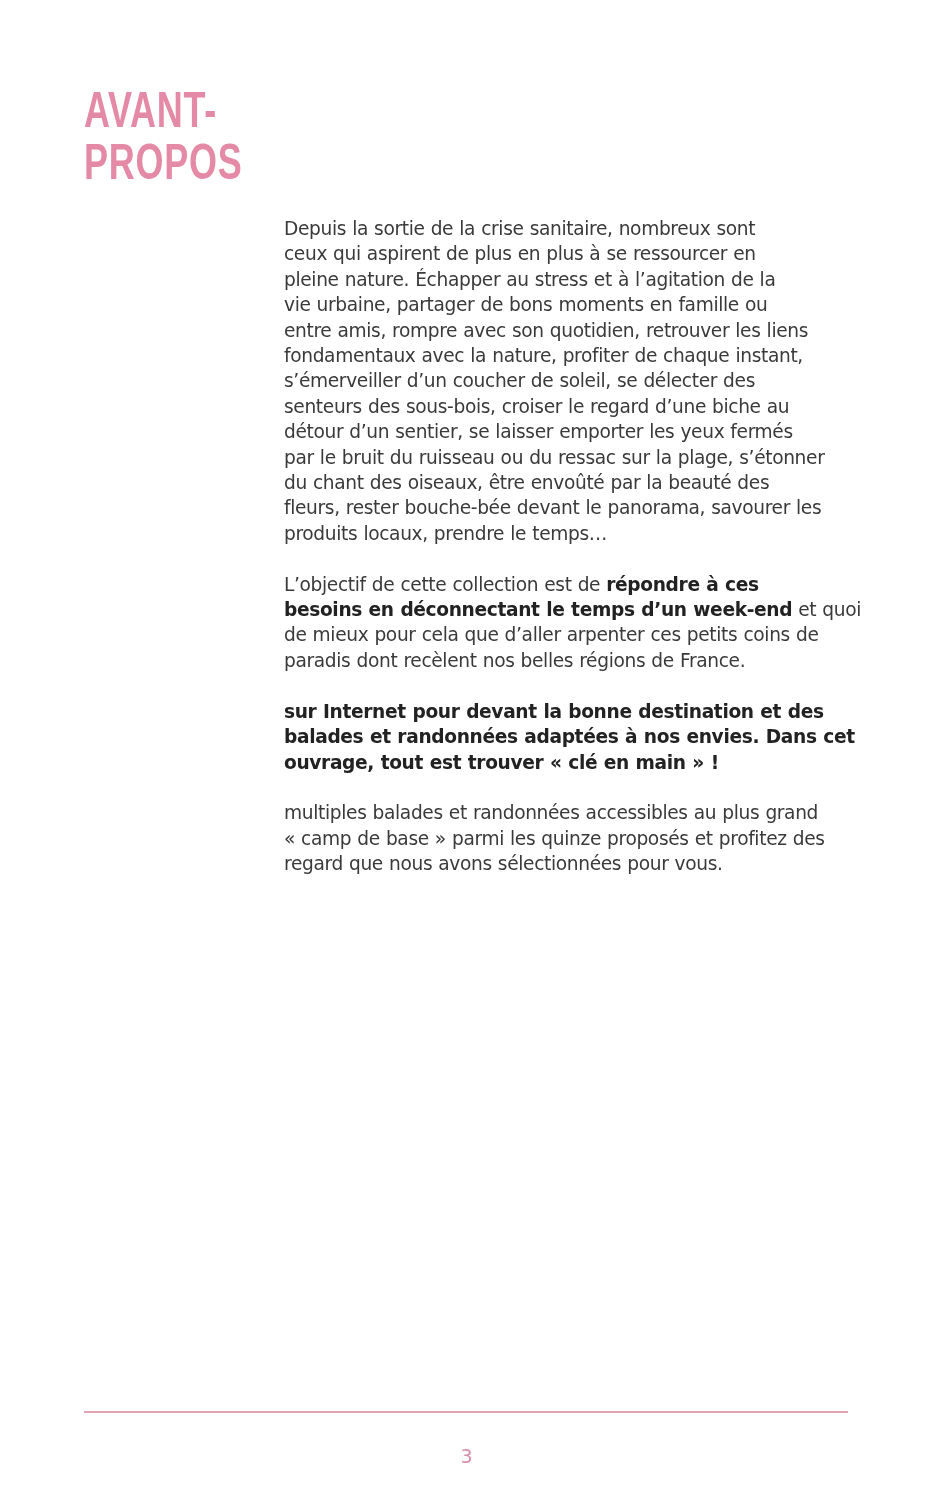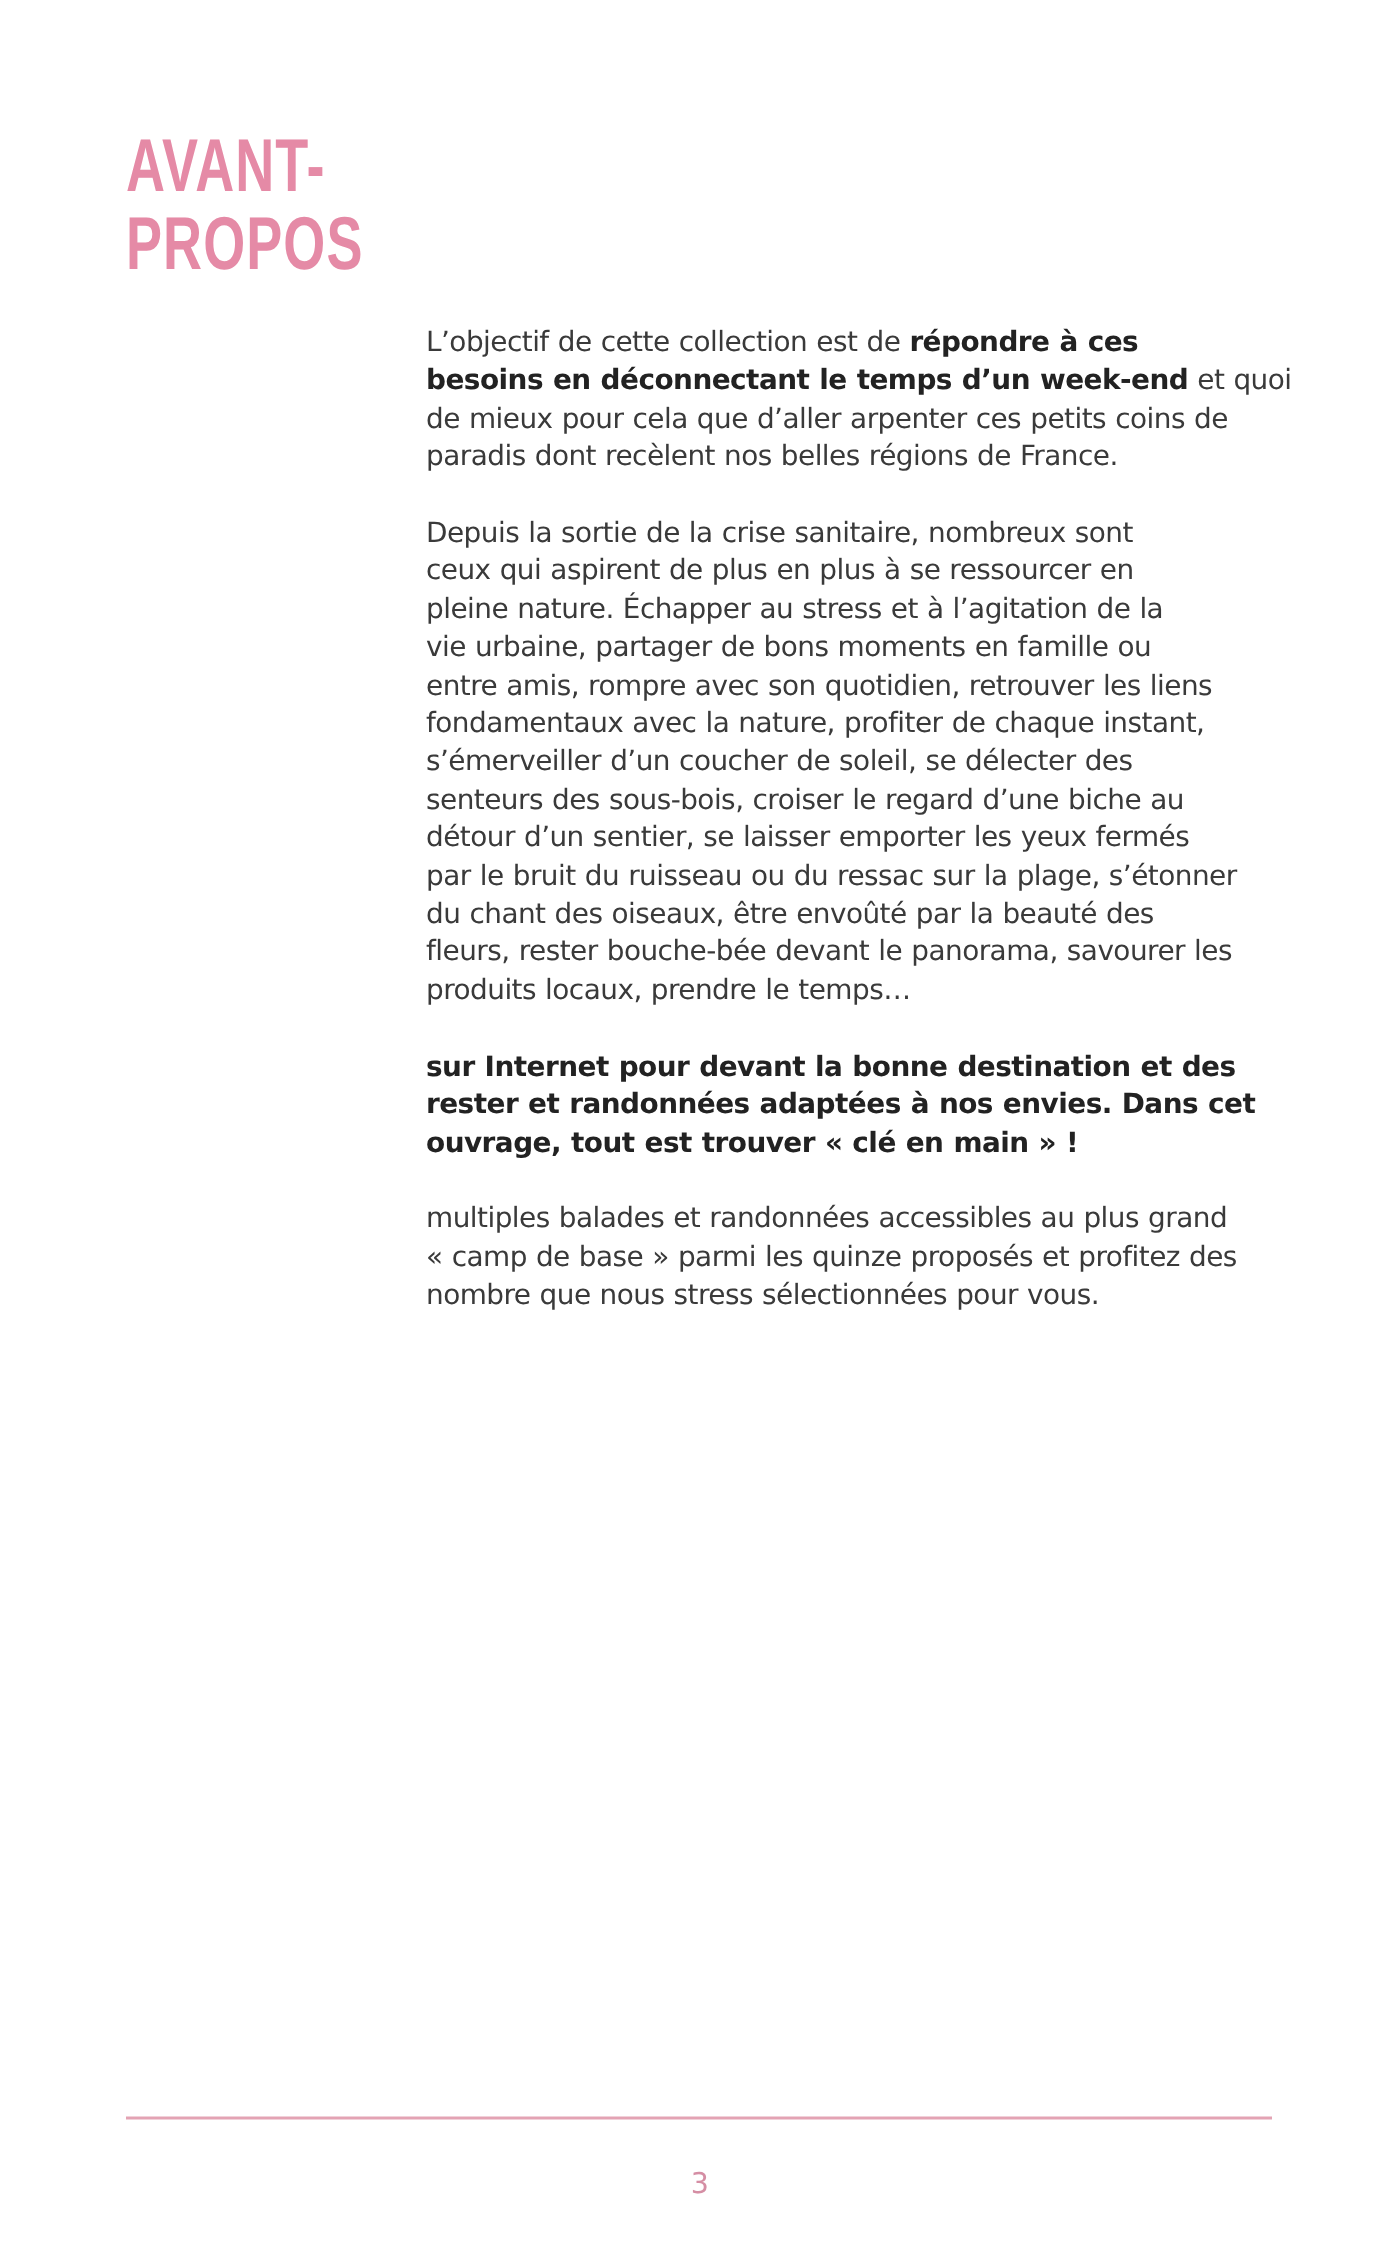--- a/index.html
+++ b/index.html
@@ -71,49 +71,49 @@
 </head>
 <body>
 
 <h1 class="title">
   <span>AVANT-</span>
   <span>PROPOS</span>
 </h1>
 
 <div class="body-text">
   <p class="para">
-    <span class="line"><span>L’objectif de cette collection est de </span><b>répondre à ces</b></span>
-    <span class="line"><b>besoins en déconnectant le temps d’un week-end</b><span> et quoi</span></span>
-    <span class="line">de mieux pour cela que d’aller arpenter ces petits coins de</span>
-    <span class="line">paradis dont recèlent nos belles régions de France.</span>
-  </p>
-
-  <p class="para">
     <span class="line">Depuis la sortie de la crise sanitaire, nombreux sont</span>
     <span class="line">ceux qui aspirent de plus en plus à se ressourcer en</span>
     <span class="line">pleine nature. Échapper au stress et à l’agitation de la</span>
     <span class="line">vie urbaine, partager de bons moments en famille ou</span>
     <span class="line">entre amis, rompre avec son quotidien, retrouver les liens</span>
     <span class="line">fondamentaux avec la nature, profiter de chaque instant,</span>
     <span class="line">s’émerveiller d’un coucher de soleil, se délecter des</span>
     <span class="line">senteurs des sous-bois, croiser le regard d’une biche au</span>
     <span class="line">détour d’un sentier, se laisser emporter les yeux fermés</span>
     <span class="line">par le bruit du ruisseau ou du ressac sur la plage, s’étonner</span>
     <span class="line">du chant des oiseaux, être envoûté par la beauté des</span>
     <span class="line">fleurs, rester bouche-bée devant le panorama, savourer les</span>
     <span class="line">produits locaux, prendre le temps…</span>
   </p>
 
   <p class="para">
+    <span class="line"><span>L’objectif de cette collection est de </span><b>répondre à ces</b></span>
+    <span class="line"><b>besoins en déconnectant le temps d’un week-end</b><span> et quoi</span></span>
+    <span class="line">de mieux pour cela que d’aller arpenter ces petits coins de</span>
+    <span class="line">paradis dont recèlent nos belles régions de France.</span>
+  </p>
+
+  <p class="para">
     <b class="line">sur Internet pour devant la bonne destination et des</b>
-    <b class="line">rester et randonnées adaptées à nos envies. Dans cet</b>
+    <b class="line">balades et randonnées adaptées à nos envies. Dans cet</b>
     <b class="line">ouvrage, tout est trouver « clé en main » !</b>
   </p>
 
   <p class="para">
     <span class="line">multiples balades et randonnées accessibles au plus grand</span>
     <span class="line">« camp de base » parmi les quinze proposés et profitez des</span>
-    <span class="line">nombre que nous stress sélectionnées pour vous.</span>
+    <span class="line">regard que nous avons sélectionnées pour vous.</span>
   </p>
 </div>
 
 <div class="footer-rule"></div>
 <div class="page-number">3</div>
 
 </body></html>

